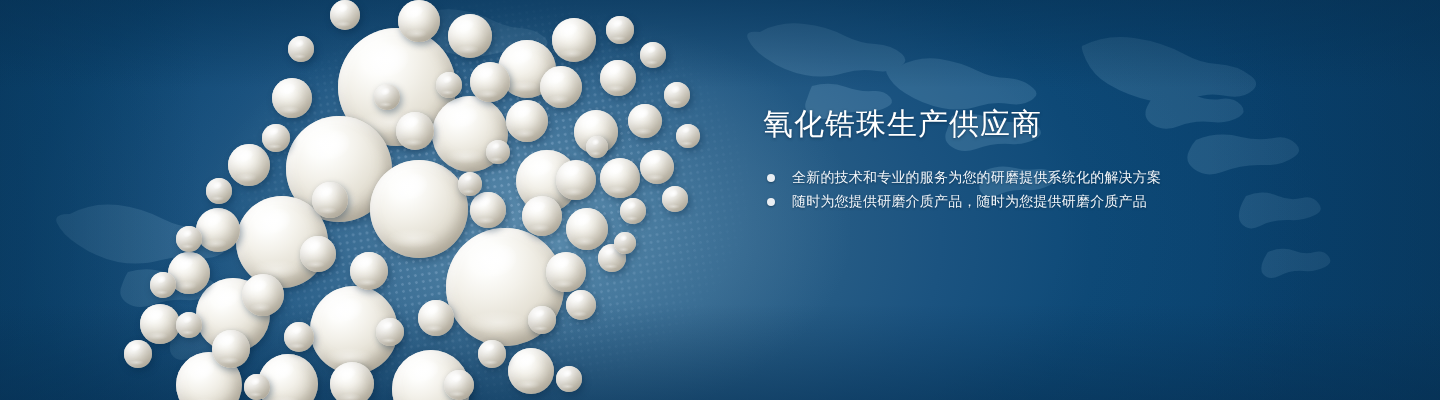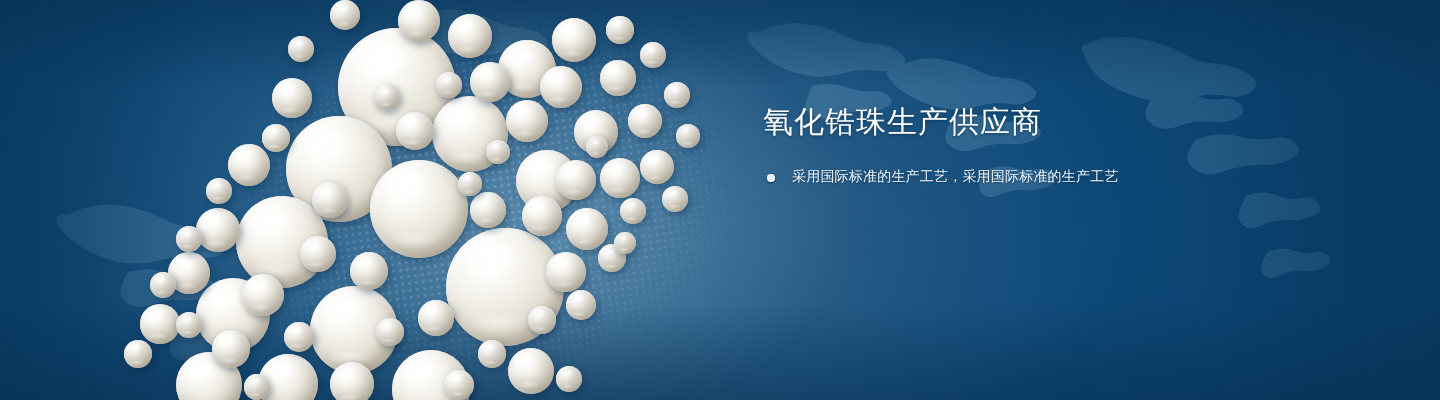--- a/index.html
+++ b/index.html
@@ -92,21 +92,20 @@
     width:52%; height:20%;
     border-radius:50%;
     background:radial-gradient(ellipse at center, rgba(255,255,255,.40) 0%, rgba(255,255,255,0) 72%);
   }
 
   
   .copy{
     position:absolute;
     left:763px; top:104px;
     width:620px;
-    font-family:Liberation Mono, monospace;
   }
   .headline{
     color:#ffffff;
     font-size:30px;
     line-height:40px;
     font-weight:400;
     letter-spacing:1px;
     text-shadow:0 1px 3px rgba(2,30,54,.55);
     white-space:nowrap;
   }
@@ -244,23 +243,24 @@
 
   <div class="copy">
 
     <h1 class="headline">氧化锆珠生产供应商</h1>
 
     <ul class="bullets">
 
 
       <li class="bullet">
         <span class="dot"></span>
+        <span>全新的技术和专业的服务为您的研磨提供系统化的解决方案</span>
       </li>
 
       <li class="bullet">
         <span class="dot"></span>
-        <span>采用国际标准的生产工艺，采用国际标准的生产工艺</span>
+        <span>随时为您提供研磨介质产品，随时为您提供研磨介质产品</span>
       </li>
 
     </ul>
   </div>
 
 </div>
 
 </body></html>

